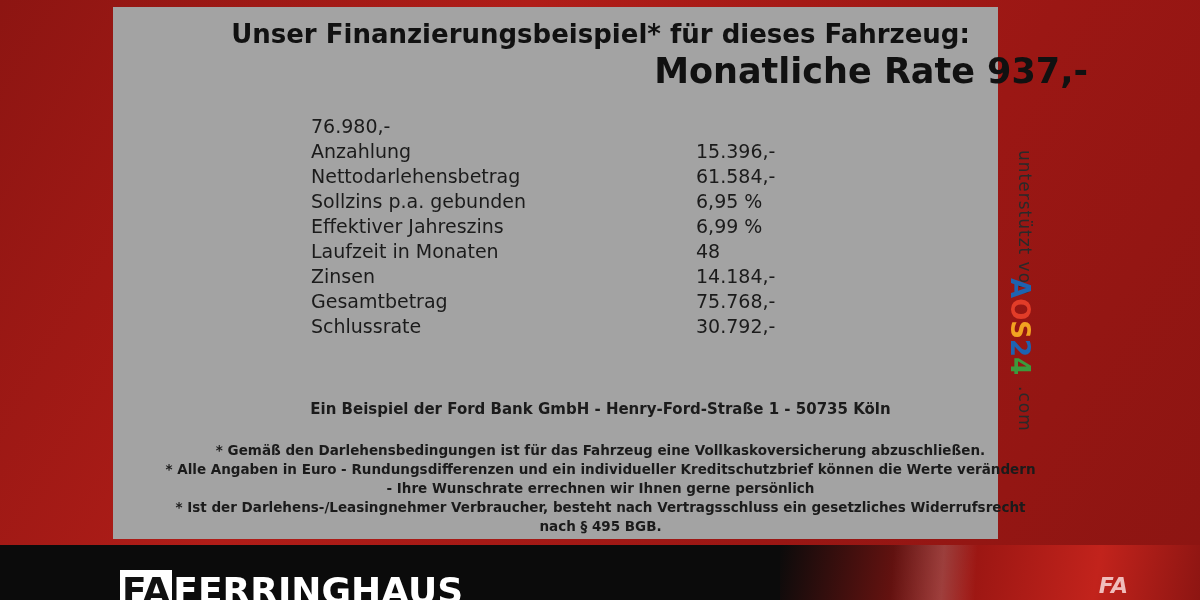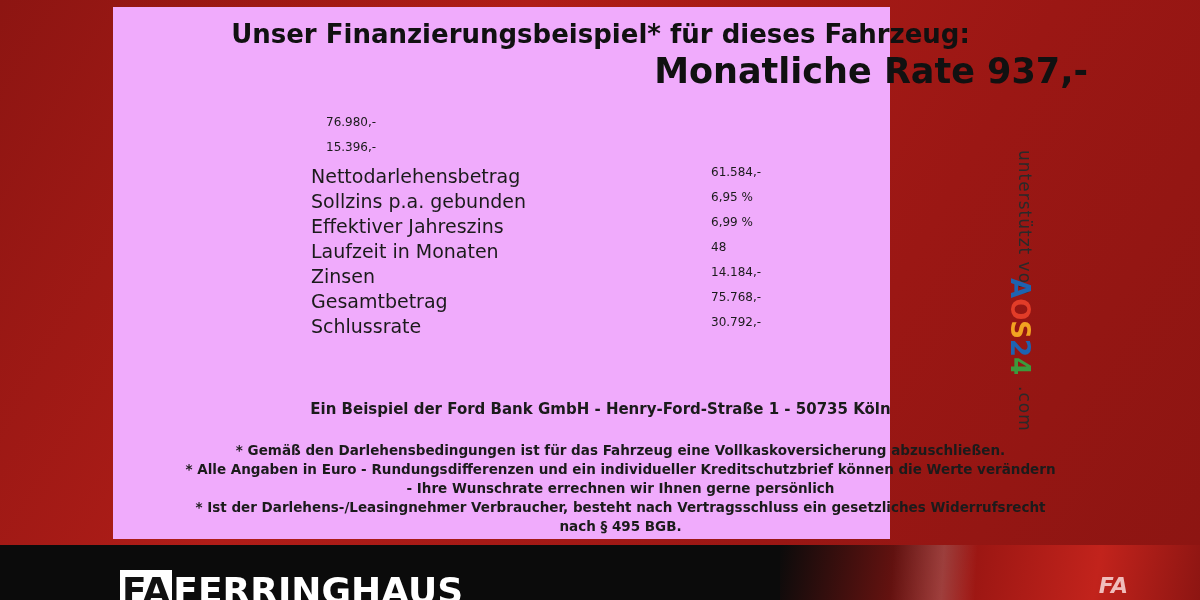--- a/index.html
+++ b/index.html
@@ -26,23 +26,23 @@
     top: 0;
     width: 1200px;
     height: 545px;
     background: #a51916;
     background-image: linear-gradient(120deg, #8d1512 0%, #b01d18 35%, #9b1714 70%, #8d1512 100%);
   }
   .white-card {
     position: absolute;
     left: 113px;
     top: 7px;
-    width: 777px;
+    width: 885px;
     height: 532px;
-    background: #f0abfc;
+    background: #a3a3a3;
   }
   .title-small {
     position: absolute;
     left: 0;
     top: 12px;
     width: 975px;
     text-align: center;
     font-size: 26px;
     font-weight: bold;
     color: #111111;
@@ -68,42 +68,40 @@
     display: flex;
     height: 25px;
     align-items: flex-start;
   }
   .label {
     width: 385px;
     font-size: 19px;
     color: #1b1b1b;
   }
   .value {
-    font-size: 12px;
-    color: #1b1b1b;
-    margin-left: 15px;
+    font-size: 19px;
+    color: #1b1b1b;
   }
   .bank-line {
     position: absolute;
     left: 0;
     top: 393px;
     width: 975px;
     text-align: center;
     font-size: 15px;
     font-weight: bold;
     color: #1b1b1b;
   }
   .footnotes {
     position: absolute;
     left: 0;
     top: 434px;
     width: 975px;
     text-align: center;
     color: #1b1b1b;
-    padding-left: 20px;
   }
   .footnotes div {
     font-size: 13.5px;
     font-weight: bold;
     line-height: 19px;
   }
   
   .vert-wrap {
     position: absolute;
     left: 1035px;
@@ -213,20 +211,21 @@
   <div class="white-card">
 
     <div class="title-small">Unser Finanzierungsbeispiel* für dieses Fahrzeug:</div>
     <div class="title-big">Monatliche Rate 937,-</div>
 
     <div class="table">
       <div class="row">
         <div class="value">76.980,-</div>
       </div>
       <div class="row">
+        <div class="label">Anzahlung</div>
         <div class="value">15.396,-</div>
       </div>
       <div class="row">
         <div class="label">Nettodarlehensbetrag</div>
         <div class="value">61.584,-</div>
       </div>
       <div class="row">
         <div class="label">Sollzins p.a. gebunden</div>
         <div class="value">6,95 %</div>
       </div>

